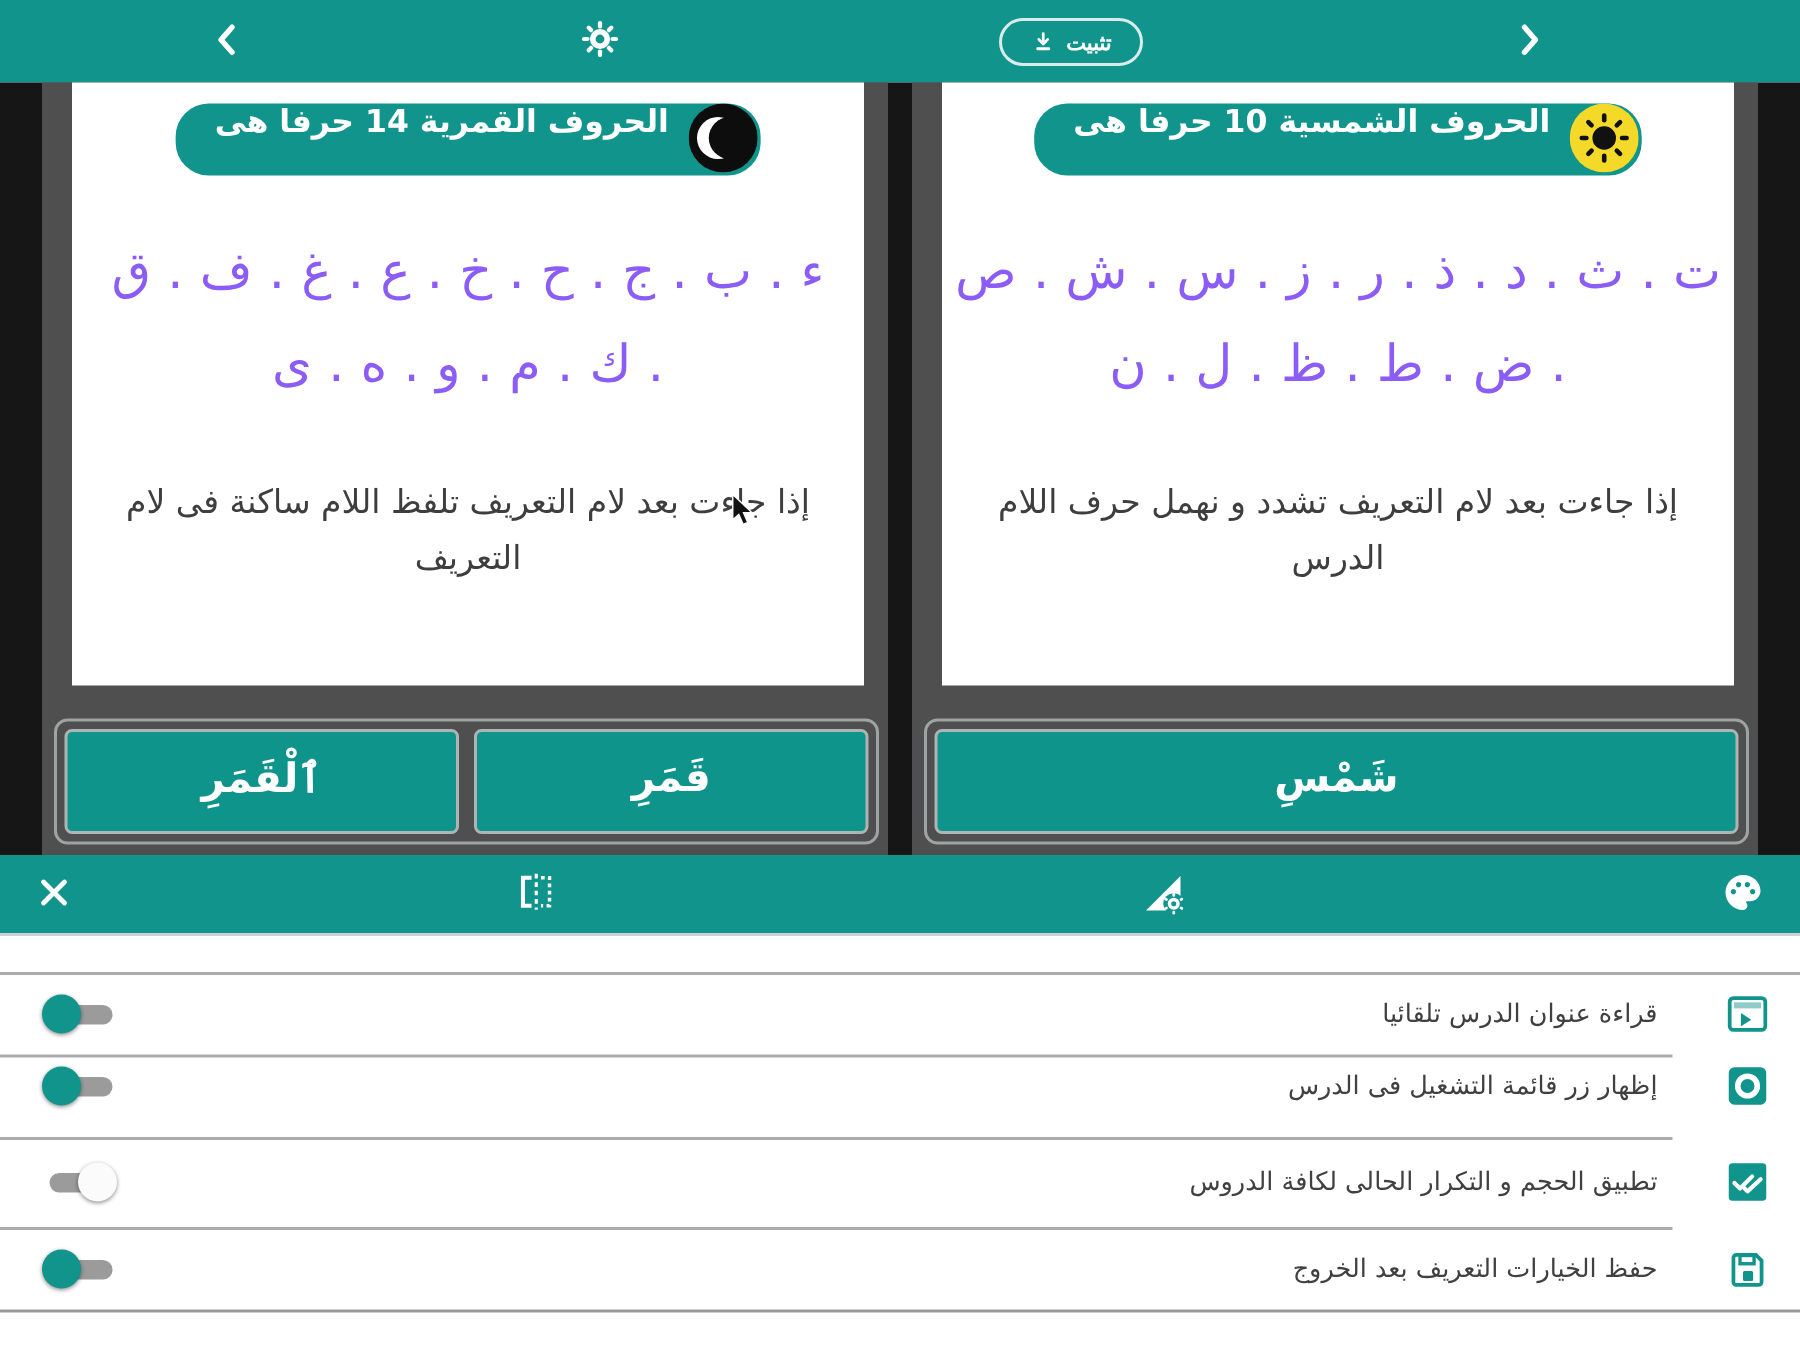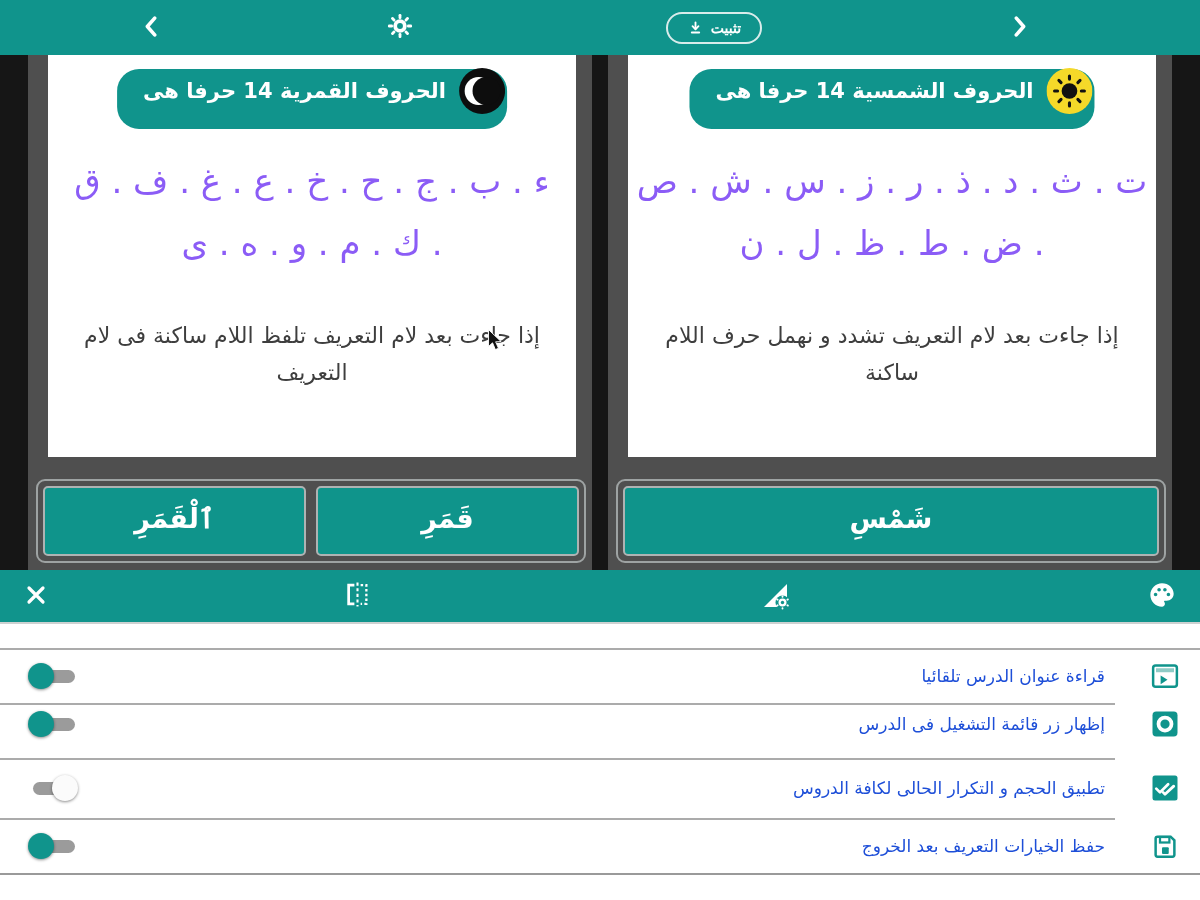--- a/index.html
+++ b/index.html
@@ -13,22 +13,22 @@
   .install{position:absolute;left:666px;top:12px;width:96px;height:32px;background:none;
            border:2px solid #d9eceb;border-radius:17px;display:flex;align-items:center;justify-content:center;
            gap:7px;color:#fff;cursor:pointer;box-sizing:border-box;}
   .install span{font-size:14px;font-weight:bold;}
 
   
   .stage{position:absolute;left:0;top:55px;width:1200px;height:515px;background:#161616;}
   .panel{position:absolute;top:0;height:515px;width:564px;background:#4F4F4F;}
   .sheet{position:absolute;left:20px;right:16px;top:0;height:402px;background:#ffffff;}
   .pill{position:absolute;top:14px;left:50%;transform:translateX(-50%);height:44px;background:#10948C;
-        border-radius:22px;color:#fff;display:flex;align-items:center;direction:rtl;
-        padding:0 2px 16px 26px;white-space:nowrap;}
+        border-radius:22px;color:#fff;display:flex;direction:rtl;
+        padding:0 2px 4px 26px;white-space:nowrap;}
   .badge{width:46px;height:46px;border-radius:50%;flex:0 0 auto;margin-left:13px;display:block;}
   .pill-text{font-size:21px;font-weight:bold;}
   .letters{position:absolute;top:95px;left:0;right:0;text-align:center;font-size:34px;color:#8b5cf6;
            line-height:62px;}
   .desc{position:absolute;top:262px;left:28px;right:28px;text-align:center;font-size:22px;color:#3e3e3e;
         line-height:37px;}
   .btnbox{position:absolute;left:8px;right:6px;top:424px;height:84px;border:2px solid #9EA3A3;
           border-radius:9px;box-sizing:border-box;display:flex;direction:ltr;gap:10px;padding:5px;background:#4F4F4F;}
   .btnbox button{flex:1;background:#0F948B;border:2px solid #AEB3B3;border-radius:5px;color:#fff;
                  font-family:inherit;font-size:27px;font-weight:bold;cursor:pointer;padding-bottom:6px;}
@@ -36,21 +36,21 @@
   
   .bar2{position:absolute;left:0;top:570px;width:1200px;height:52px;background:#10948C;
         border-bottom:2px solid #cdd1d1;box-sizing:content-box;}
   .b2-btn{position:absolute;top:0;height:52px;width:46px;background:none;border:none;cursor:pointer;
           display:flex;align-items:center;justify-content:center;padding:0;}
 
   
   .settings{position:absolute;left:0;top:624px;width:1200px;height:276px;background:#fff;}
   .divider{position:absolute;left:0;height:0;border-top:2px solid #ABABAB;}
   .srow{position:absolute;left:0;width:1200px;}
-  .slabel{position:absolute;right:95px;top:50%;transform:translateY(-50%);font-size:17px;color:#1d4ed8;}
+  .slabel{position:absolute;right:95px;top:50%;transform:translateY(-50%);font-size:17px;color:#404040;}
   .sicon{position:absolute;right:20px;top:50%;transform:translateY(-50%);width:30px;height:30px;}
   .toggle{position:absolute;left:28px;top:50%;transform:translateY(-50%);width:50px;height:26px;cursor:pointer;}
   .toggle .track{position:absolute;left:5px;top:7px;width:42px;height:13px;border-radius:7px;background:#9b9b9b;}
   .toggle .knob{position:absolute;top:0;left:24px;width:26px;height:26px;border-radius:50%;background:#fbfbfb;
                 box-shadow:0 1px 3px rgba(0,0,0,.45);}
   .toggle.on .knob{left:0;background:#10948C;}
 
   
   .cursor{position:absolute;left:487px;top:329px;width:16px;height:22px;pointer-events:none;}
 </style>
@@ -145,29 +145,29 @@
                 <rect x="11.2" y="3.4" width="1.6" height="3.2" rx="0.8" transform="rotate(45 12 12)"></rect>
                 <rect x="11.2" y="3.4" width="1.6" height="3.2" rx="0.8" transform="rotate(90 12 12)"></rect>
                 <rect x="11.2" y="3.4" width="1.6" height="3.2" rx="0.8" transform="rotate(135 12 12)"></rect>
                 <rect x="11.2" y="3.4" width="1.6" height="3.2" rx="0.8" transform="rotate(180 12 12)"></rect>
                 <rect x="11.2" y="3.4" width="1.6" height="3.2" rx="0.8" transform="rotate(225 12 12)"></rect>
                 <rect x="11.2" y="3.4" width="1.6" height="3.2" rx="0.8" transform="rotate(270 12 12)"></rect>
                 <rect x="11.2" y="3.4" width="1.6" height="3.2" rx="0.8" transform="rotate(315 12 12)"></rect>
               </g>
             </svg>
           </span>
-          <span class="pill-text">الحروف الشمسية 14 حرفا هى</span>
+          <span class="pill-text">الحروف الشمسية 10 حرفا هى</span>
         </div>
         <div class="letters" dir="rtl">
           <div>ت . ث . د . ذ . ر . ز . س . ش . ص</div>
           <div>. ض . ط . ظ . ل . ن</div>
         </div>
         <div class="desc" dir="rtl">
           <div>إذا جاءت بعد لام التعريف تشدد و نهمل حرف اللام</div>
-          <div>ساكنة</div>
+          <div>الدرس</div>
         </div>
       </div>
       <div class="btnbox">
         <button>شَمْسِ</button>
       </div>
     </section>
   </div>
 
   <nav class="bar2">
     <button class="b2-btn" style="left:13px">

